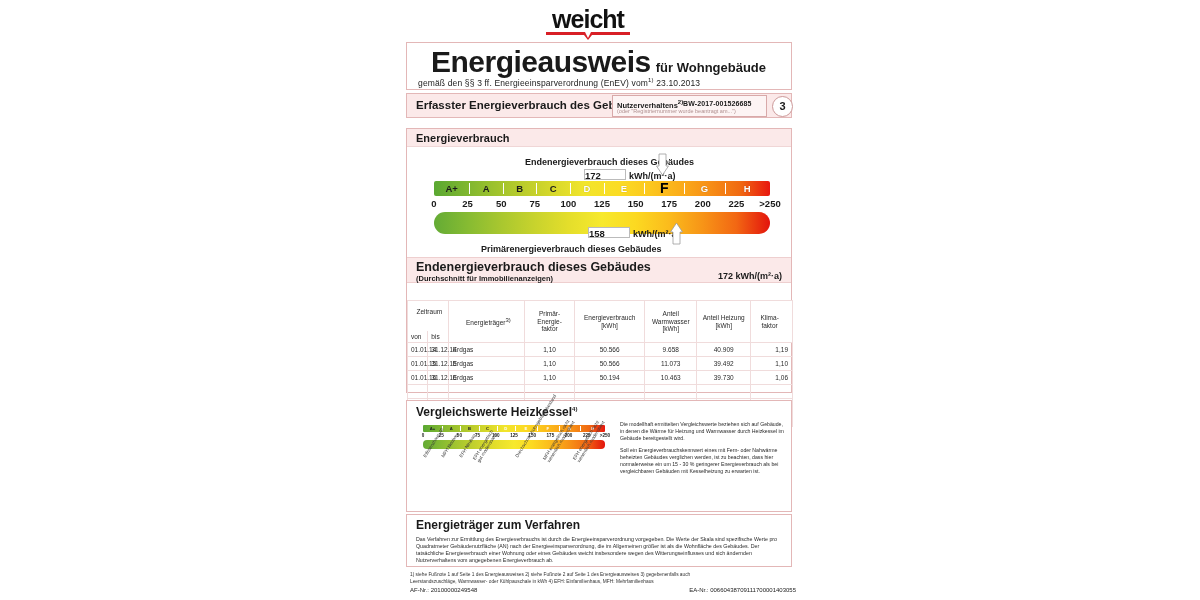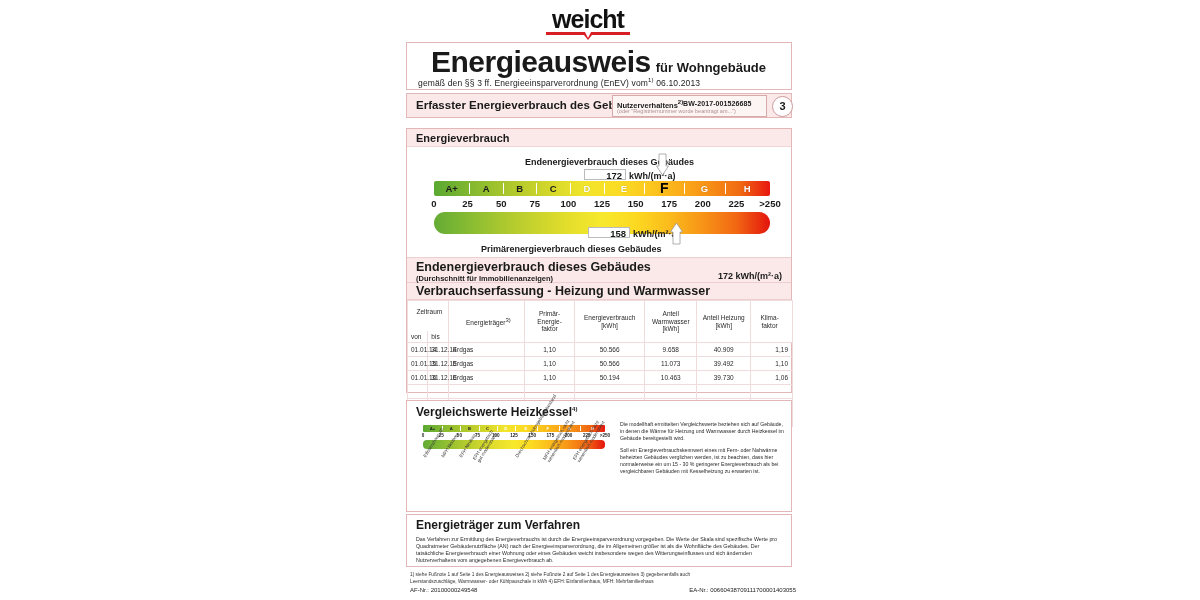--- a/index.html
+++ b/index.html
@@ -37,21 +37,21 @@
   .reg-sub{position:absolute;left:4px;top:12px;font-size:5.5px;color:#b08f8f;}
   #page-badge{position:absolute;left:365px;top:2px;width:19px;height:19px;border:1px solid #c99;border-radius:50%;background:#fff;text-align:center;line-height:19px;font-size:11px;font-weight:bold;}
 
   
   #energy-panel{left:406px;top:128px;width:386px;height:265px;}
   #energy-hdr{position:absolute;left:0;top:0;width:100%;height:18px;background:#fbe9e9;border-bottom:1px solid #f0d6d6;box-sizing:border-box;}
   #energy-hdr span{position:absolute;left:9px;top:3px;font-size:11px;font-weight:bold;}
 
   .val-row{position:absolute;height:14px;}
   .val-lbl{font-size:9px;font-weight:bold;}
-  .val-field{display:inline-block;width:42px;height:11px;border:1px solid #bbb;background:#fff;text-align:right;padding-right:3px;font-size:9.5px;font-weight:bold;line-height:11px;box-sizing:border-box;vertical-align:middle;}
+  .val-field{display:inline-block;width:42px;height:11px;border:1px solid #bbb;background:#fff;text-align:left;padding-right:3px;font-size:9.5px;font-weight:bold;line-height:11px;box-sizing:border-box;vertical-align:middle;}
   .val-unit{font-size:9px;font-weight:bold;padding-left:3px;}
   .arrow{position:absolute;width:13px;height:24px;}
 
   
   .scale{position:absolute;}
   .scale-bands{position:absolute;left:0;top:0;height:15px;width:100%;
      background:linear-gradient(to right,#5aa832 0%,#7cb530 9%,#9dc22d 18%,#bccd2c 27%,#d9d92b 36%,#f2e52c 45%,#fbdc24 55%,#fcc81e 64%,#fbae1a 73%,#f78f16 82%,#f06a12 91%,#e8170f 100%);
      border-radius:2px;}
   .band-label{position:absolute;top:0;height:15px;line-height:15px;text-align:center;font-size:9.5px;font-weight:bold;color:#fff;text-shadow:0 0 1px rgba(0,0,0,.35);}
   .band-label.dark{color:#1b1b1b;text-shadow:none;}
@@ -126,21 +126,21 @@
       </svg>
     </div>
   </div>
 
   <div class="box" id="title-box">
     <div class="title-line">
       <span class="title-main">Energieausweis</span><span class="title-sub">für Wohngebäude</span>
     </div>
     <div class="title-note">
       <span>gemäß den §§ 3 ff. Energieeinsparverordnung (EnEV) vom</span><span class="sup">1)</span>
-      <span>06.10.2013</span>
+      <span>23.10.2013</span>
     </div>
   </div>
 
   <div class="box" id="reg-bar">
     <div id="reg-title">Erfasster Energieverbrauch des Gebäudes</div>
     <div id="reg-num-box">
       <span class="reg-lbl"><span>Nutzerverhaltens</span><span class="sup">2)</span></span>
       <span class="reg-val">BW-2017-001526685</span>
       <span class="reg-sub">(oder "Registriernummer wurde beantragt am...")</span>
     </div>
@@ -212,23 +212,20 @@
           <path d="M6.5 2 L12.5 11 L10 11 L10 23 L3 23 L3 11 L0.5 11 Z" fill="#ffffff" stroke="#9c9c9c" stroke-width="0.8"></path>
         </svg>
     </div>
 
     <div id="ende-band">
       <div id="ende-t1">Endenergieverbrauch dieses Gebäudes</div>
       <div id="ende-t2">(Durchschnitt für Immobilienanzeigen)</div>
       <div id="ende-val">172  kWh/(m²·a)</div>
     </div>
 
-    <div id="verb-hdr">
-      <span>Verbrauchserfassung - Heizung und Warmwasser</span>
-    </div>
 
     <table class="vt">
       <thead>
         <tr>
           <th class="c-von" colspan="2" style="border-bottom:none;">
             <div style="text-align:center;">Zeitraum</div>
             <div style="height:8px;"></div>
           </th>
           <th class="c-et" rowspan="2">
             <div style="text-align:center;"><span>Energieträger</span><span class="sup">3)</span></div>

